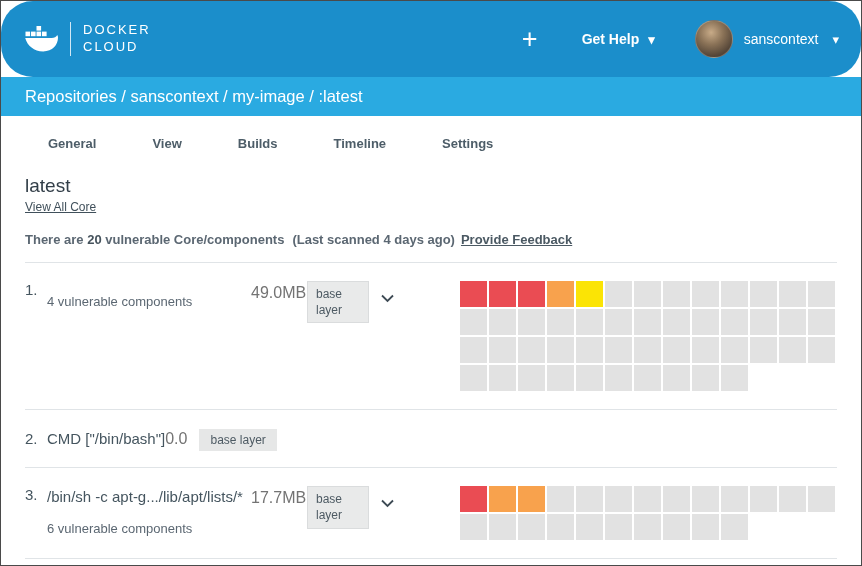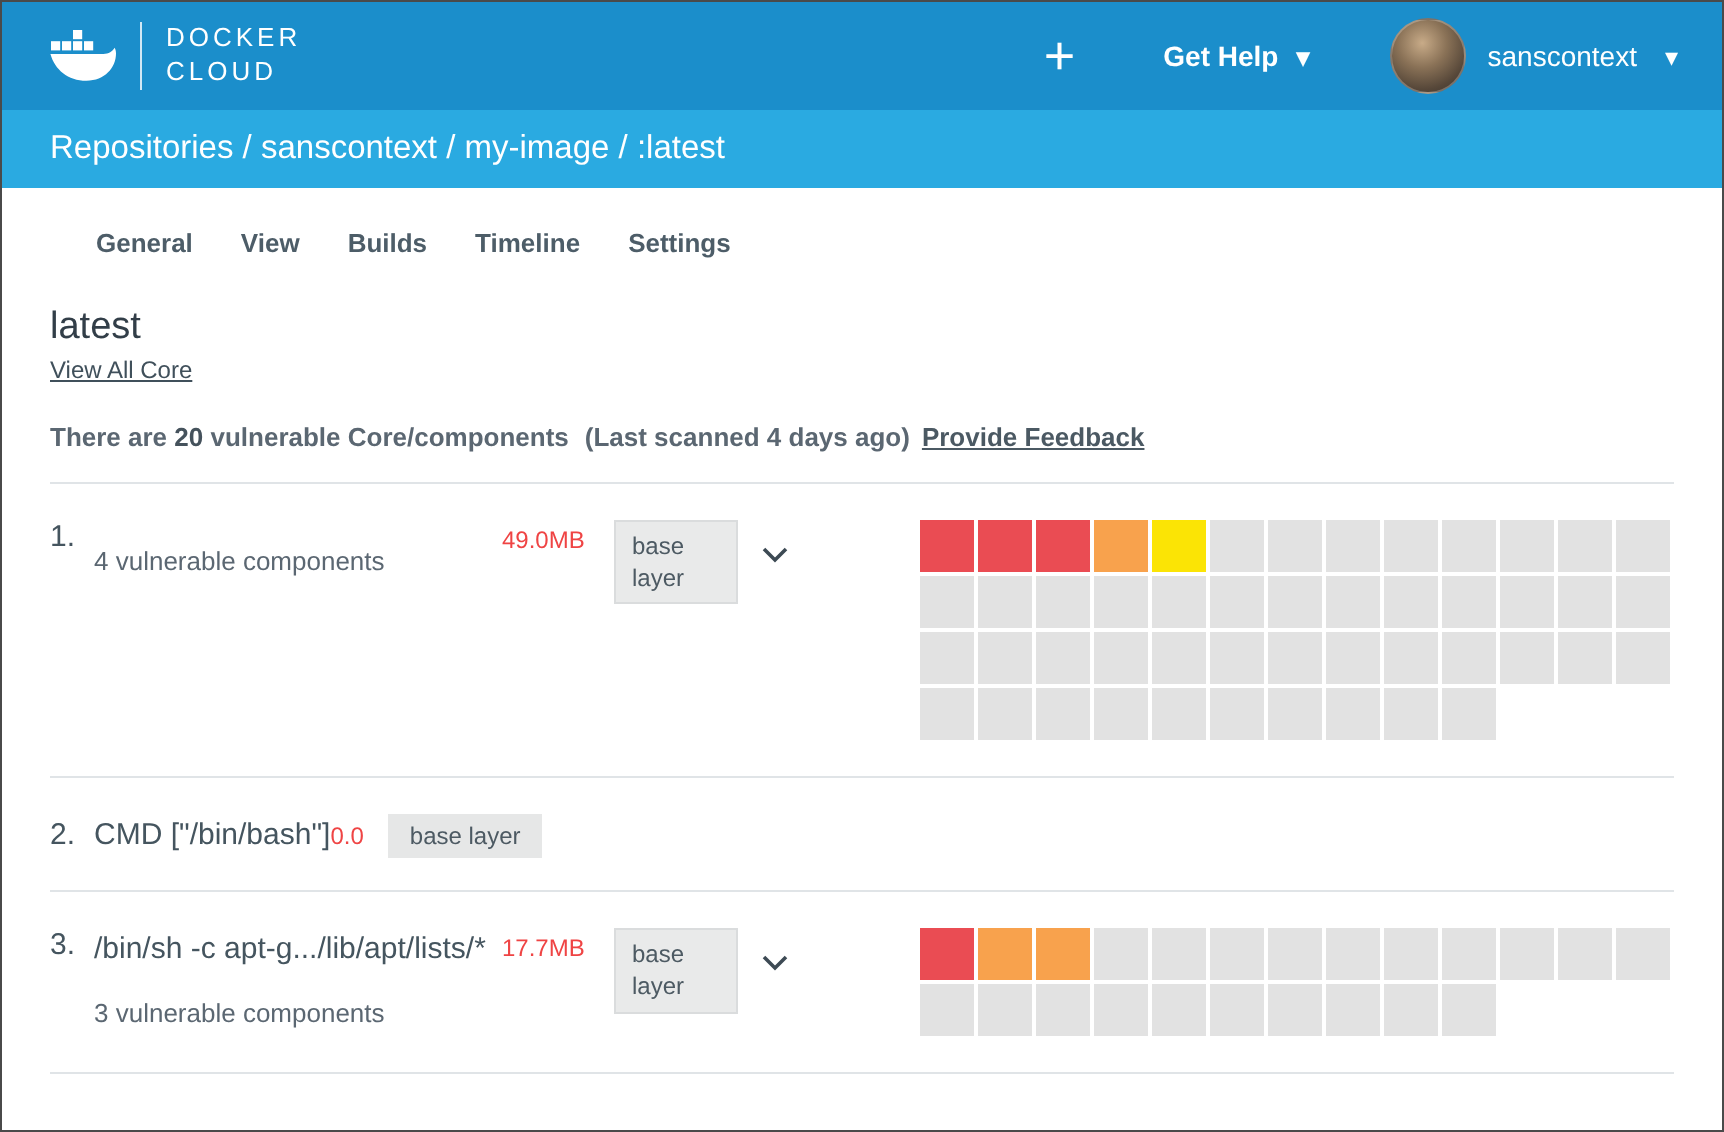--- a/index.html
+++ b/index.html
@@ -8,25 +8,26 @@
     width: 862px; height: 566px;
     border: 1px solid #4a4a4a;
     overflow: hidden;
     background: #ffffff;
     font-family: "Liberation Sans", sans-serif;
     color: #45555f;
   }
 
   
   .topbar {
-    height: 54px;
+    height: 76px;
     background: #1b8ecb;
     display: flex; 
     padding: 0 22px 0 24px;
     color: #fff;
+    border-radius: 32px;
   }
   .brand-wrap { display: flex; align-items: center; }
   .brand-divider { width: 1px; height: 34px; background: rgba(255,255,255,.8); margin: 0 12px; }
   .brand { font-size: 13px; letter-spacing: 2px; line-height: 1.3; font-weight: 400; color: #fff; }
   .top-right { margin-left: auto; display: flex; align-items: center; }
   .plus { font-size: 27px; font-weight: 300; color: #fff; cursor: pointer; margin-right: 44px; line-height: 1; }
   .get-help { display: flex; align-items: center; font-size: 14px; font-weight: 700; cursor: pointer; margin-right: 40px; }
   .caret { font-size: 13px; margin-left: 9px; line-height: 1; }
   .avatar {
     width: 38px; height: 38px; border-radius: 50%;
@@ -43,42 +44,42 @@
     background: #2aaae1;
     color: #fff;
     display: flex; align-items: center;
     padding: 0 24px;
     font-size: 16.5px;
     font-weight: 400;
   }
 
   
   .tabs { display: flex; padding: 20px 0 16px 47px; background: #fff; }
-  .tab { font-size: 13px; font-weight: 700; color: #4d5d68; cursor: pointer; margin-right: 24px; }
+  .tab { font-size: 13px; font-weight: 700; color: #4d5d68; cursor: pointer; margin-right: 56px; }
 
   
   .content { padding: 0 24px; }
   .tag-title { font-size: 19px; font-weight: 400; color: #323e48; margin-top: 8px; }
   .view-all { display: inline-block; font-size: 12px; color: #40505b; text-decoration: underline; cursor: pointer; margin-top: 3px; }
 
   .scan-line { margin-top: 17px; font-size: 13px; color: #5b6772; font-weight: bold; }
   .scan-line b { color: #45525c; }
   .scan-meta { margin-left: 8px; }
   .feedback-link { margin-left: 6px; color: #4b5963; text-decoration: underline; cursor: pointer; }
 
   .top-divider { border: none; border-top: 1px solid #e0e4e7; margin-top: 15px; }
 
   
   .layer { padding: 18px 0 16px; border-bottom: 1px solid #e0e4e7; }
   .layer-head { display: flex; align-items: flex-start; }
   .num { width: 22px; font-size: 15px; color: #45555f; flex: none; }
   .title-col { width: 204px; flex: none; }
   .title { font-size: 15px; color: #45555f; line-height: 1.45; overflow-wrap: break-word; }
   .note { margin-top: 13px; font-size: 13px; color: #5b6772; }
-  .size { width: 50px; flex: none; font-size: 12px; color: #ef4444; padding-top: 3px; }
+  .size { width: 50px; flex: none; font-size: 16px; color: #737373; padding-top: 3px; }
   .base {
     margin-left: 6px; flex: none;
     background: #e9eaea; border: 1px solid #dadcdd;
     color: #4d5a63; font-size: 12px; line-height: 1.35;
     padding: 4px 8px; width: 62px; cursor: pointer;
   }
   .chev { margin-left: 10px; margin-top: 9px; flex: none; cursor: pointer; }
   .squares { margin-left: auto; flex: none; }
   .sq-row { display: flex; margin-bottom: 2px; }
   .sq { width: 27px; height: 26px; margin-right: 2px; flex: none; }
@@ -231,21 +232,21 @@
       <div class="base"><span class="base-label">base layer</span></div>
 
     </div>
   </div>
 
   <div class="layer">
     <div class="layer-head">
       <div class="num">3.</div>
       <div class="title-col">
         <div class="title">/bin/sh -c apt-g.../lib/apt/lists/*</div>
-        <div class="note">3 vulnerable components</div>
+        <div class="note">6 vulnerable components</div>
       </div>
       <div class="size">17.7MB</div>
       <div class="base"><span class="base-label">base layer</span></div>
       <svg class="chev" width="17" height="17" viewBox="0 0 17 17">
         <path d="M3 5.5 L8.5 11 L14 5.5" fill="none" stroke="#3d4a54" stroke-width="1.8"></path>
       </svg>
       <div class="squares">
             <div class="sq-row">
               <div class="sq" style="background: rgb(234, 76, 83);"></div>
               <div class="sq" style="background: rgb(248, 162, 77);"></div>

